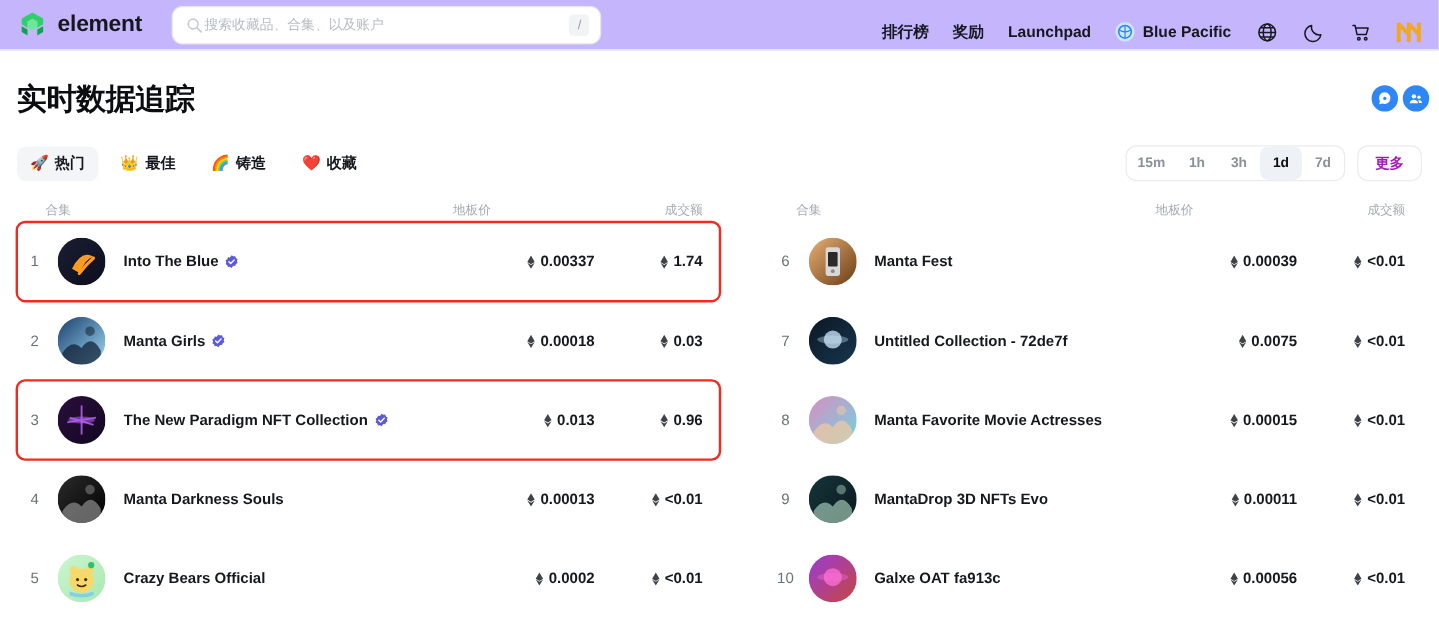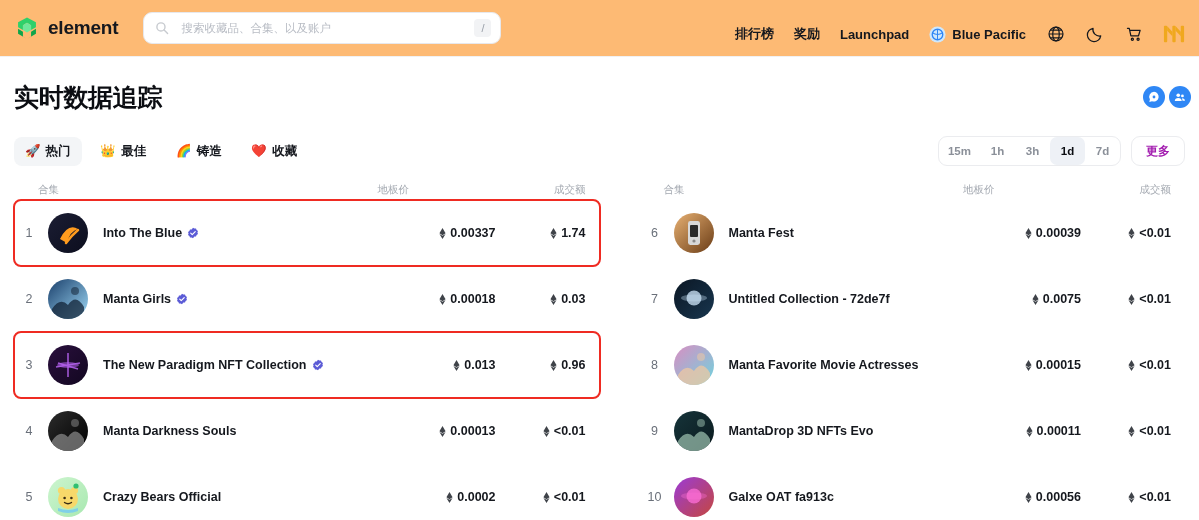--- a/index.html
+++ b/index.html
@@ -7,46 +7,46 @@
   html, body {
     width: 1199px; height: 520px;
     background: #ffffff;
     font-family: "Liberation Sans", "DejaVu Sans", sans-serif;
     color: #0b0d12;
     overflow: hidden;
   }
 
   
   .header {
-    height: 57px;
+    height: 42px;
     display: flex;
     align-items: center;
     padding: 0 14px 0 14px;
     border-bottom: 1px solid #f0f1f3;
-    background: #fdba74;
+    background: #c4b5fd;
   }
   .brand { display: flex; align-items: center; gap: 8px; flex: 0 0 auto; }
   .brand-logo { width: 26px; height: 26px; display: block; }
   .brand-name {
     font-size: 19px; font-weight: 700; letter-spacing: -0.2px; color: #15181e;
   }
 
   .searchbar {
     margin-left: 25px;
     width: 358px; height: 32px;
     border: 1px solid #e7e8ec;
     border-radius: 9px;
     display: flex; align-items: center;
     padding: 0 9px 0 11px;
     background: #fff;
   }
   .search-icon { width: 14px; height: 14px; flex: 0 0 auto; opacity: .55; }
   .search-input {
     border: 0; outline: none; background: transparent;
-    flex: 1; margin-left: 12px;
+    flex: 1; margin-left: 1px;
     font-size: 11.5px; font-family: inherit; color: #30343c;
   }
   .search-input::placeholder { color: #b8bcc4; }
   .slash-key {
     width: 17px; height: 18px; border-radius: 4px; background: #f2f3f5;
     color: #9aa0a9; font-size: 11px; display: flex;
     align-items: center; justify-content: center; flex: 0 0 auto;
   }
 
   .nav { margin-left: auto; display: flex; align-items: center; gap: 20px; margin-top: 12px; }

